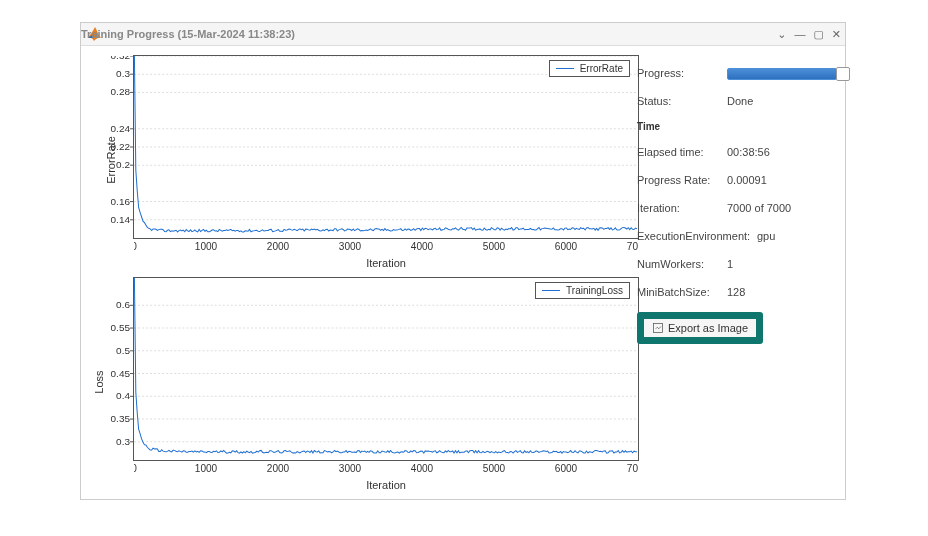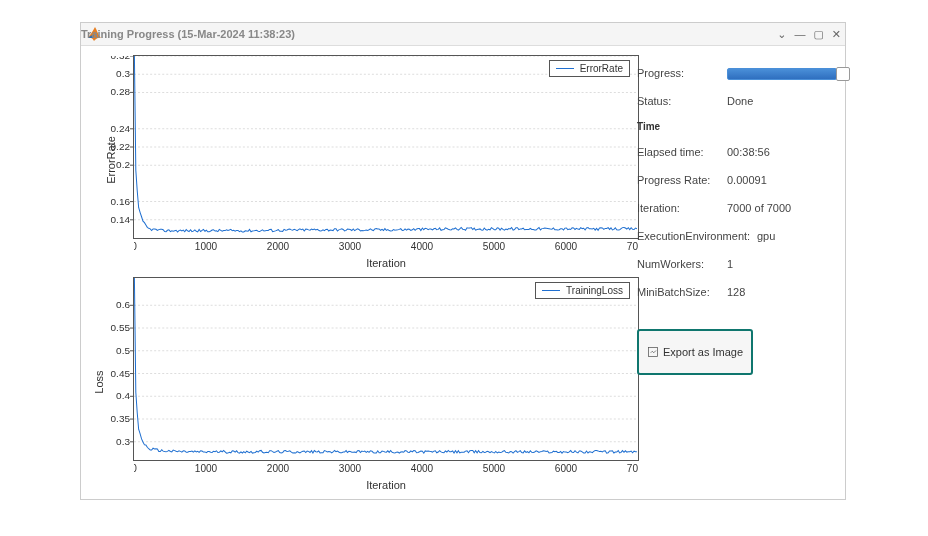--- a/index.html
+++ b/index.html
@@ -12,21 +12,21 @@
   .winbtns span{cursor:default;}
   .content{position:absolute;left:0;right:0;top:22px;bottom:0;}
   .plots{position:absolute;left:0;top:0;bottom:0;width:566px;}
   .sidebar{position:absolute;right:0;top:0;bottom:0;width:200px;padding:8px 8px 0 0;font-size:11px;color:#444;}
   .sidebar .row{display:flex;margin:12px 0;line-height:16px;}
   .sidebar .row .k{width:90px;white-space:nowrap;}
   .sidebar .row .v{flex:1;white-space:nowrap;}
   .sidebar .hdr{font-weight:bold;margin-top:10px;margin-bottom:2px;color:#333;font-size:10px;}
   .progbar{position:relative;flex:1;height:10px;border:1px solid #4a8fd8;border-radius:2px;background:linear-gradient(#4a8fd8,#2f6fbf);margin-top:3px;}
   .progbar .stop{position:absolute;right:-14px;top:-2px;width:12px;height:12px;border:1px solid #999;border-radius:2px;background:#fff;}
-  .expbtn{display:inline-flex;align-items:center;gap:4px;margin-top:17px;border:2px solid #0f766e;border-radius:3px;background:#f6f6f6;padding:15px 8px;font-size:11px;color:#333;}
+  .expbtn{display:inline-flex;align-items:center;gap:4px;margin-top:0;border:7px solid #0f766e;border-radius:3px;background:#f6f6f6;padding:3px 8px;font-size:11px;color:#333;}
   .expbtn svg{width:12px;height:12px;}
   .chart{position:absolute;left:0;right:0;}
   .chart.top{top:6px;height:218px;}
   .chart.bot{top:228px;height:218px;}
   .plotarea{position:absolute;left:52px;right:8px;top:4px;bottom:30px;border:1px solid #555;background:#fff;}
   .ylabel{position:absolute;left:6px;top:50%;transform:translateY(-50%) rotate(-90deg);transform-origin:center;font-size:11px;color:#333;white-space:nowrap;}
   .xlabel{position:absolute;left:52px;right:8px;bottom:0;text-align:center;font-size:11px;color:#333;}
   .grid line{stroke:#ddd;stroke-width:1;stroke-dasharray:2,2;}
   .series{stroke:#1f6fd0;stroke-width:1;fill:none;}
   .axistext{font-size:10px;fill:#333;}

